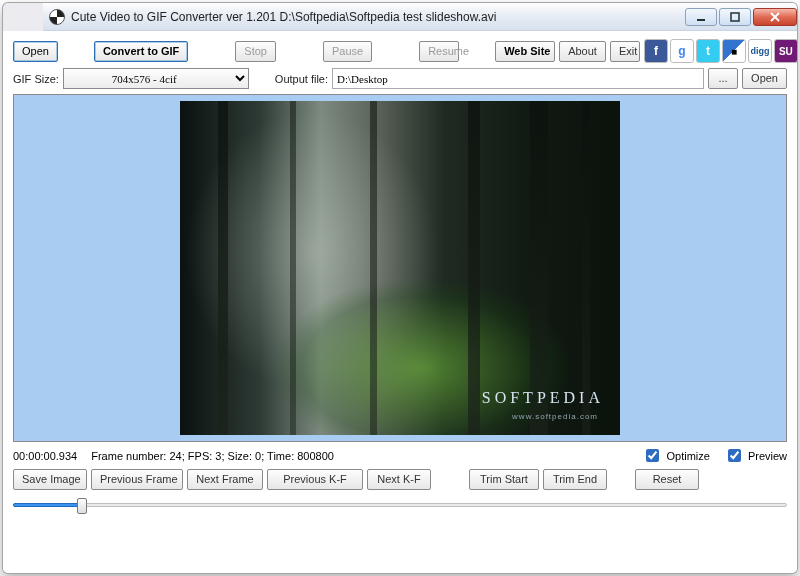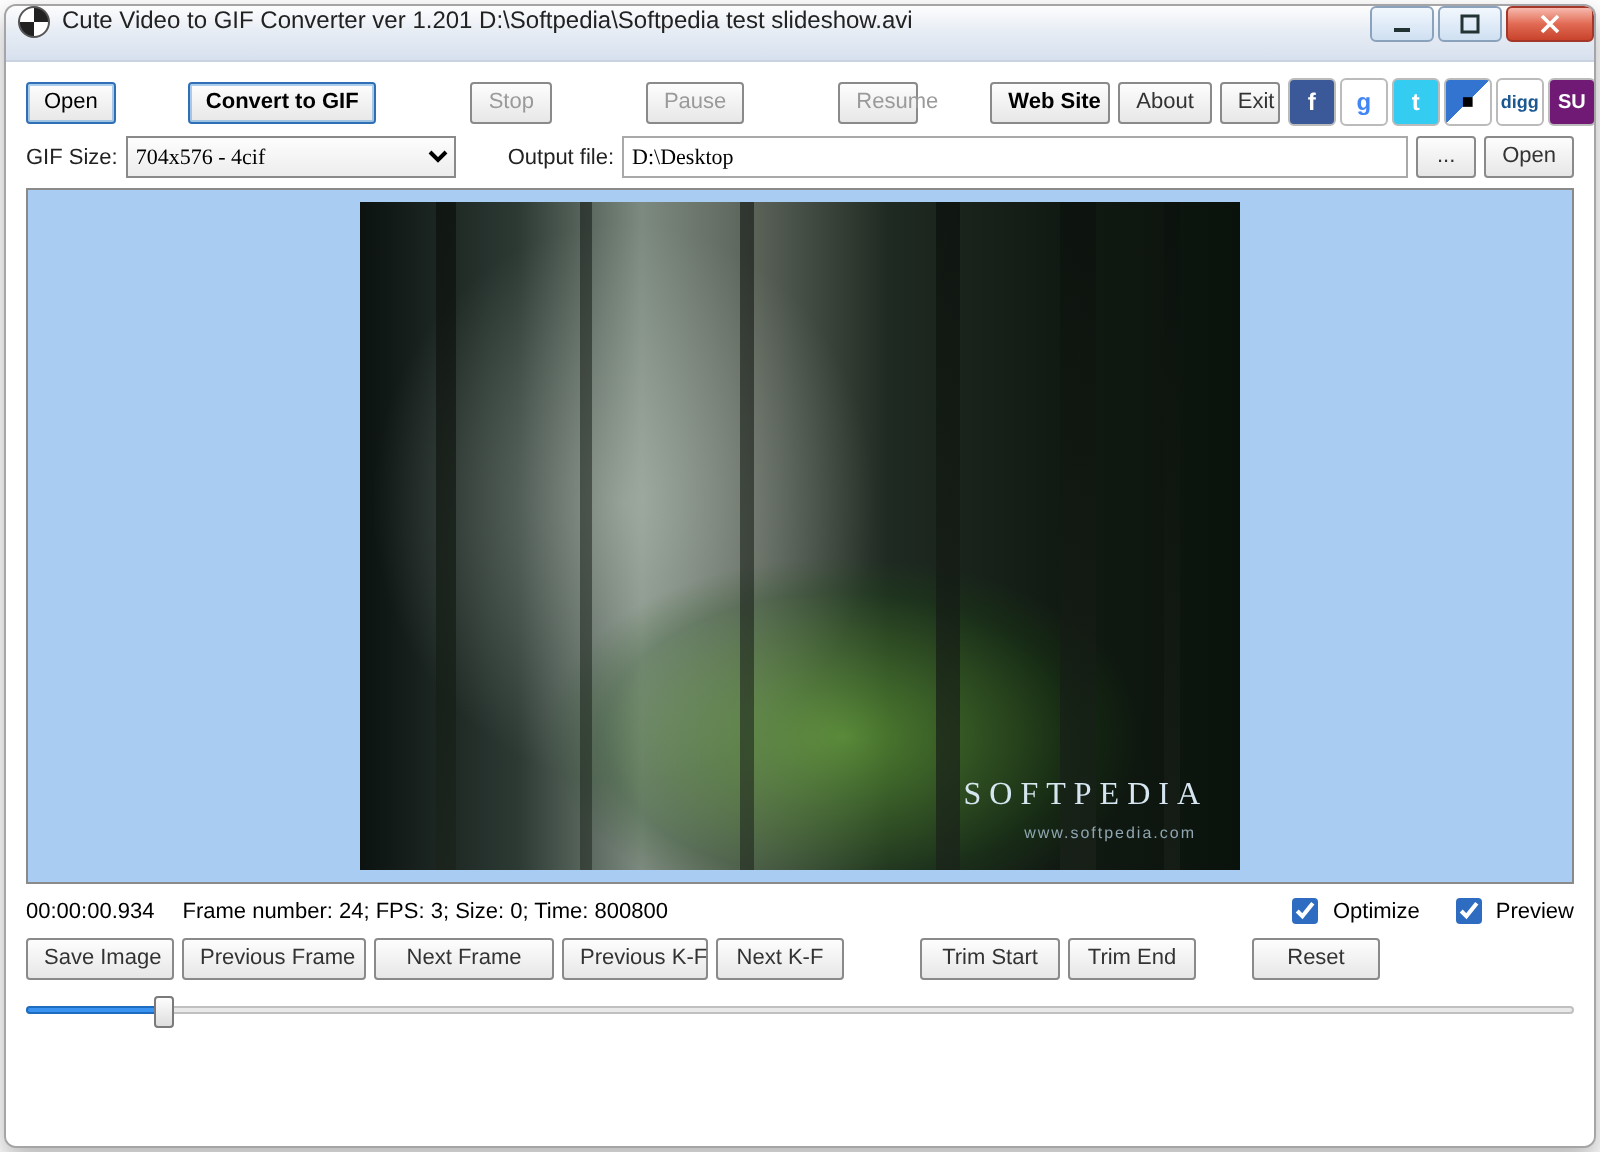--- a/index.html
+++ b/index.html
@@ -20,23 +20,24 @@
     border-radius: 6px;
     box-shadow: 0 6px 14px rgba(0,0,0,.3);
     background: #ececf0;
     overflow: hidden;
   }
   .titlebar {
     height: 28px;
     background: linear-gradient(#fdfdfd, #e8edf5 45%, #d7e1ee);
     border-bottom: 1px solid #c9d3e2;
     display: flex;
-    align-items: flex-start;
+    align-items: center;
     padding: 0 0 0 6px;
     gap:6px;
+    margin-left:40px;
   }
   .titlebar .app-icon{
     width:16px;height:16px;border-radius:50%;
     background: conic-gradient(#222 0 90deg,#fff 90deg 180deg,#222 180deg 270deg,#fff 270deg 360deg);
     border:1px solid #555;
     flex:0 0 auto;
   }
   .title-text{ color:#222; font-size:12px; white-space:nowrap; overflow:hidden; text-overflow:ellipsis; }
   .window-controls{ margin-left:auto; display:flex; gap:2px; }
   .win-btn{
@@ -64,22 +65,23 @@
   }
   .btn.highlight{
     border-color:#2f6fb6;
     box-shadow:0 0 0 1px rgba(90,160,220,.5) inset;
     color:#000;
   }
   .btn.bold{ font-weight:bold; color:#000;margin-left:32px;}
   .btn.disabled{ color:#9a9a9a;margin-left:43px; }
   .lbl{ white-space:nowrap; color:#222; }
   select.combo{
-    height:21px; width:165px; border:1px solid #8a8a8a; font:11px "Segoe UI";
+    height:21px; width:186px; border:1px solid #8a8a8a; font:11px "Segoe UI";
     background:linear-gradient(#fdfdfd,#ededed);
+    padding-left:44px;
   }
   input.text{
     height:21px; border:1px solid #a9a9a9; padding:0 4px; font:11px "Segoe UI";
   }
   .social{ display:flex; gap:2px; margin-left:auto; }
   .social .ic{ width:24px;height:24px;border:1px solid #bbb;border-radius:3px;display:flex;align-items:center;justify-content:center;font-size:12px;font-weight:bold; }
 
   .preview-area{
     height:348px; border:1px solid #8a8a8a; background:#a9cdf2;
     display:flex; align-items:center; justify-content:center;
@@ -207,22 +209,22 @@
       </label>
       <label class="chk">
         <input type="checkbox" id="cb3" checked="" style="">
           <span>Preview</span>
       </label>
     </div>
 
     <div class="row">
       <div class="btn" style="width:74px">Save Image</div>
       <div class="btn" style="width:92px">Previous Frame</div>
-      <div class="btn" style="width:90px">Next Frame</div>
-      <div class="btn" style="width:73px">Previous K-F</div>
+      <div class="btn" style="width:76px">Next Frame</div>
+      <div class="btn" style="width:96px">Previous K-F</div>
       <div class="btn" style="width:64px">Next K-F</div>
       <span style="width:30px"></span>
       <div class="btn" style="width:70px">Trim Start</div>
       <div class="btn" style="width:64px">Trim End</div>
       <span style="width:20px"></span>
       <div class="btn" style="width:64px">Reset</div>
     </div>
 
     <div class="slider-wrap">
       <div class="slider-track"></div>

